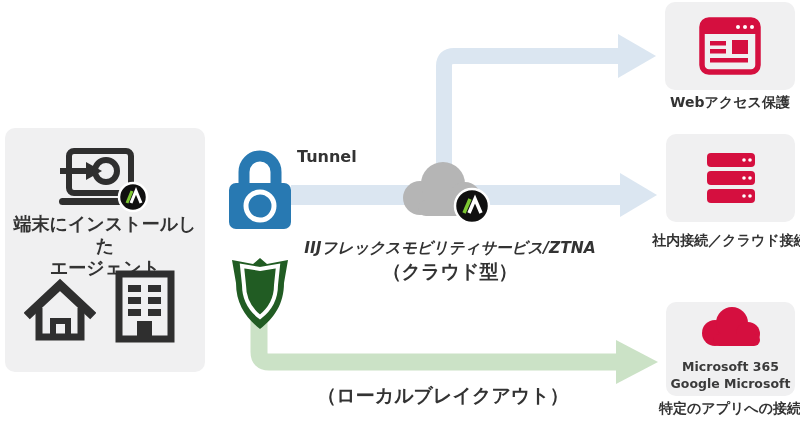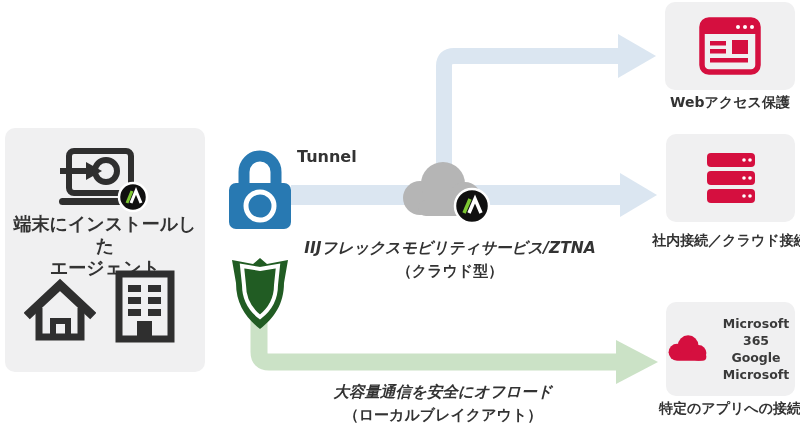--- a/index.html
+++ b/index.html
@@ -11,21 +11,21 @@
   *{margin:0;padding:0;box-sizing:border-box;}
   body{background:#fff;font-family:"DejaVu Sans","Liberation Sans",sans-serif;}
   .canvas{position:relative;width:800px;height:426px;background:#fff;overflow:hidden;}
   .abs{position:absolute;}
   .layer-arrows{left:0;top:0;z-index:1;}
   .z2{z-index:2;}
   .panel{background:var(--panel_gray);border-radius:10px;}
   .jp{color:var(--text_dark);font-weight:bold;text-align:center;}
   .caption{font-size:18px;line-height:22px;}
   .title-main{font-size:15.5px;line-height:20px;font-style:italic;}
-  .title-sub{font-size:15px;line-height:18px;margin-top:4px;}
+  .title-sub{font-size:19px;line-height:18px;margin-top:4px;}
   .box-label{font-size:14px;}
   .tunnel-label{font-size:16px;color:var(--text_dark);font-weight:bold;}
   .card-lines{font-size:12.5px;line-height:17px;color:#3a3a3a;font-weight:bold;text-align:center;}
   
   .f-red{fill:var(--icon_red)} .s-red{stroke:var(--icon_red);fill:none}
   .f-dark{fill:var(--icon_dark)} .s-dark{stroke:var(--icon_dark);fill:none}
   .f-blue{fill:var(--accent_blue)} .s-blue{stroke:var(--accent_blue);fill:none}
   .s-ab{stroke:var(--arrow_blue);fill:none} .f-ab{fill:var(--arrow_blue)}
   .s-ag{stroke:var(--arrow_green);fill:none} .f-ag{fill:var(--arrow_green)}
   .f-green{fill:var(--shield_green)} .f-gray{fill:var(--cloud_gray)}
@@ -116,21 +116,20 @@
     <div class="jp title-main">IIJフレックスモビリティサービス/ZTNA</div>
     <div class="jp title-sub">（クラウド型）</div>
   </div>
 
   <svg class="abs z2" style="left:226px;top:255px;" width="68" height="78" viewBox="0 0 68 78">
     <path class="f-green" d="M34,3 L41,9 L62,5 L58,28 C58,49 48,63 34,74 C20,63 10,49 10,28 L6,5 L27,9 Z"></path>
     <path class="s-white" d="M34,14 L52,11 L50,30 C50,45 43,55 34,62 C25,55 18,45 18,30 L16,11 Z" stroke-width="4"></path>
   </svg>
 
   <div class="abs z2" style="left:273px;top:382px;width:340px;">
-    <div class="jp title-main">大容量通信を安全にオフロード</div>
     <div class="jp title-sub">（ローカルブレイクアウト）</div>
   </div>
 
   <div class="abs panel z2" style="left:665px;top:2px;width:130px;height:88px;display:flex;align-items:center;justify-content:center;">
     <svg width="62" height="58" viewBox="0 0 62 58">
       <rect class="s-red" x="3" y="3" width="56" height="52" rx="7" stroke-width="5.5"></rect>
       <path class="f-red" d="M3,10 a7,7 0 0 1 7,-7 h42 a7,7 0 0 1 7,7 v7 H3 Z"></path>
       <circle class="f-white" cx="39" cy="10" r="2"></circle>
       <circle class="f-white" cx="46" cy="10" r="2"></circle>
       <circle class="f-white" cx="53" cy="10" r="2"></circle>
@@ -150,21 +149,21 @@
       <circle class="f-white" cx="40" cy="8" r="1.8"></circle>
         <circle class="f-white" cx="46" cy="8" r="1.8"></circle>
       <circle class="f-white" cx="40" cy="26" r="1.8"></circle>
         <circle class="f-white" cx="46" cy="26" r="1.8"></circle>
       <circle class="f-white" cx="40" cy="44" r="1.8"></circle>
         <circle class="f-white" cx="46" cy="44" r="1.8"></circle>
     </svg>
   </div>
   <div class="abs jp box-label z2" style="left:610px;top:232px;width:240px;">社内接続／クラウド接続</div>
 
-  <div class="abs panel z2" style="left:666px;top:302px;width:129px;height:94px;display:flex;align-items:center;justify-content:center;gap:8px;">
+  <div class="abs panel z2" style="left:666px;top:302px;width:129px;height:94px;display:flex;flex-direction:column;align-items:center;justify-content:center;gap:8px;">
     <svg width="66" height="44" viewBox="0 0 66 44">
       <circle class="f-red" cx="17" cy="27" r="13"></circle>
       <circle class="f-red" cx="34" cy="17" r="16"></circle>
       <circle class="f-red" cx="50" cy="28" r="12"></circle>
       <rect class="f-red" x="15" y="28" width="47" height="12" rx="6"></rect>
     </svg>
     <div class="card-lines">
       <div>Microsoft 365</div>
       <div>Google Microsoft</div>
     </div>

